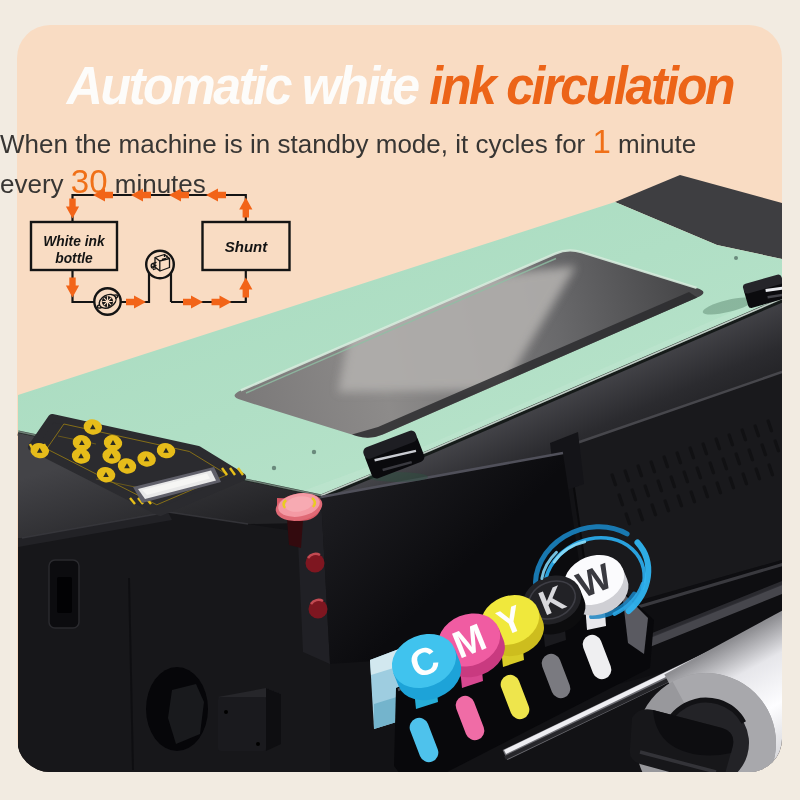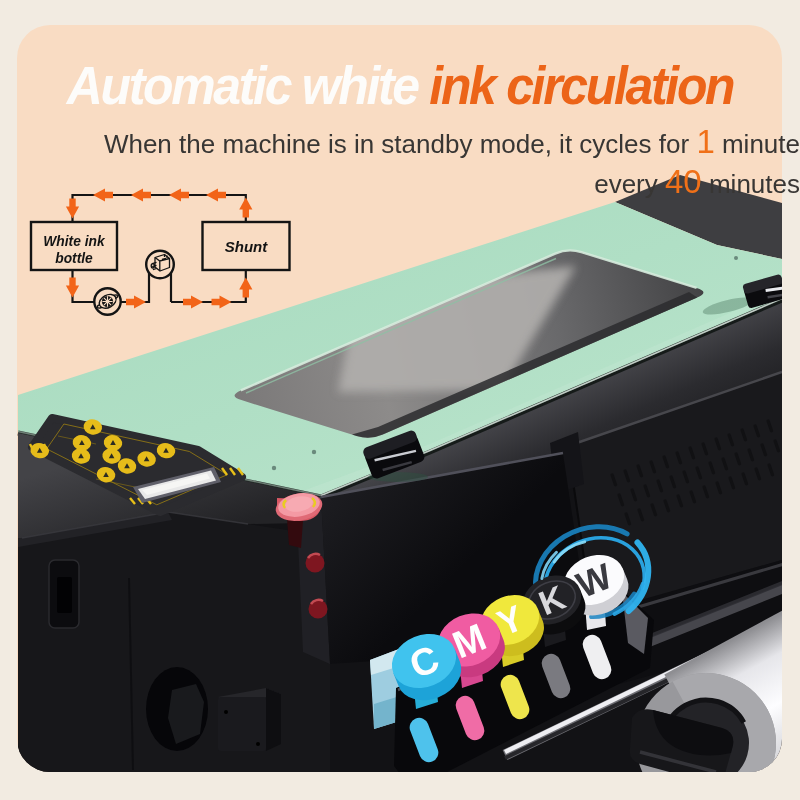--- a/index.html
+++ b/index.html
@@ -3,21 +3,21 @@
 <meta charset="utf-8">
 <style>
   html,body{margin:0;padding:0;width:800px;height:800px;overflow:hidden;
     background:#f2ebe1;font-family:"Liberation Sans", sans-serif;}
   #card{position:absolute;left:17px;top:25px;width:765px;height:747px;
     border-radius:33px;background:#f9dcc3;overflow:hidden;}
   #title{position:absolute;left:0;top:54px;width:800px;text-align:center;
     font-size:54px;font-weight:bold;font-style:italic;letter-spacing:-2.5px;
     color:#fdfcfa;white-space:nowrap;transform:scaleX(0.925);transform-origin:400px 50%;}
   #title .or{color:#ec6418;}
-  #sub{position:absolute;left:0;top:123px;width:800px;text-align:right;
+  #sub{position:absolute;left:0;top:123px;width:800px;text-align:left;
     font-size:26px;color:#383634;line-height:37px;}
   #sub .num{color:#f07018;font-size:33px;}
 </style>
 </head>
 <body>
 <div id="card"></div>
 <svg id="scene" width="800" height="800" viewBox="0 0 800 800" style="position:absolute;left:0;top:0">
 <defs>
  <clipPath id="cardclip">
         <rect x="17" y="25" width="765" height="747" rx="33"></rect>
@@ -307,21 +307,21 @@
       <ellipse cx="106" cy="474.7" rx="9.3" ry="7.6" fill="#e6bc1a" transform="rotate(12 106 474.7)"></ellipse>
       <path d="M103.2,476.9 l2.8,-5 l2.8,5 z" fill="#2b2b22"></path>
       <ellipse cx="39.7" cy="450.6" rx="9.3" ry="7.6" fill="#e6bc1a" transform="rotate(12 39.7 450.6)"></ellipse>
       <path d="M36.9,452.8 l2.8,-5 l2.8,5 z" fill="#2b2b22"></path>
       <ellipse cx="166" cy="450.6" rx="9.3" ry="7.6" fill="#e6bc1a" transform="rotate(12 166 450.6)"></ellipse>
       <path d="M163.2,452.8 l2.8,-5 l2.8,5 z" fill="#2b2b22"></path>
 
 </g>
 </svg>
 <div id="title">Automatic white <span class="or">ink circulation</span></div>
-<div id="sub">When the machine is in standby mode, it cycles for <span class="num">1</span> minute<br>every <span class="num">40</span> minutes</div>
+<div id="sub">When the machine is in standby mode, it cycles for <span class="num">1</span> minute<br>every <span class="num">30</span> minutes</div>
 <svg width="320" height="160" viewBox="0 170 320 160" style="position:absolute;left:0;top:170px">
     <g fill="none" stroke="#141414" stroke-width="2.2">
       <path d="M72.5,222 L72.5,195 L245.8,195 L245.8,222"></path>
       <path d="M72.5,270 L72.5,302 L149,302 L149,272"></path>
       <path d="M171,302 L171,272 M171,302 L245.8,302 L245.8,270"></path>
       <rect x="31" y="222" width="86" height="48" stroke-width="2.4"></rect>
       <rect x="202.5" y="222" width="87" height="48" stroke-width="2.4"></rect>
     </g>
     <g fill="#f26418">
       <polygon points="113.0,198.2 105.0,198.2 105.0,201.6 93.0,195.0 105.0,188.4 105.0,191.8 113.0,191.8"></polygon>

